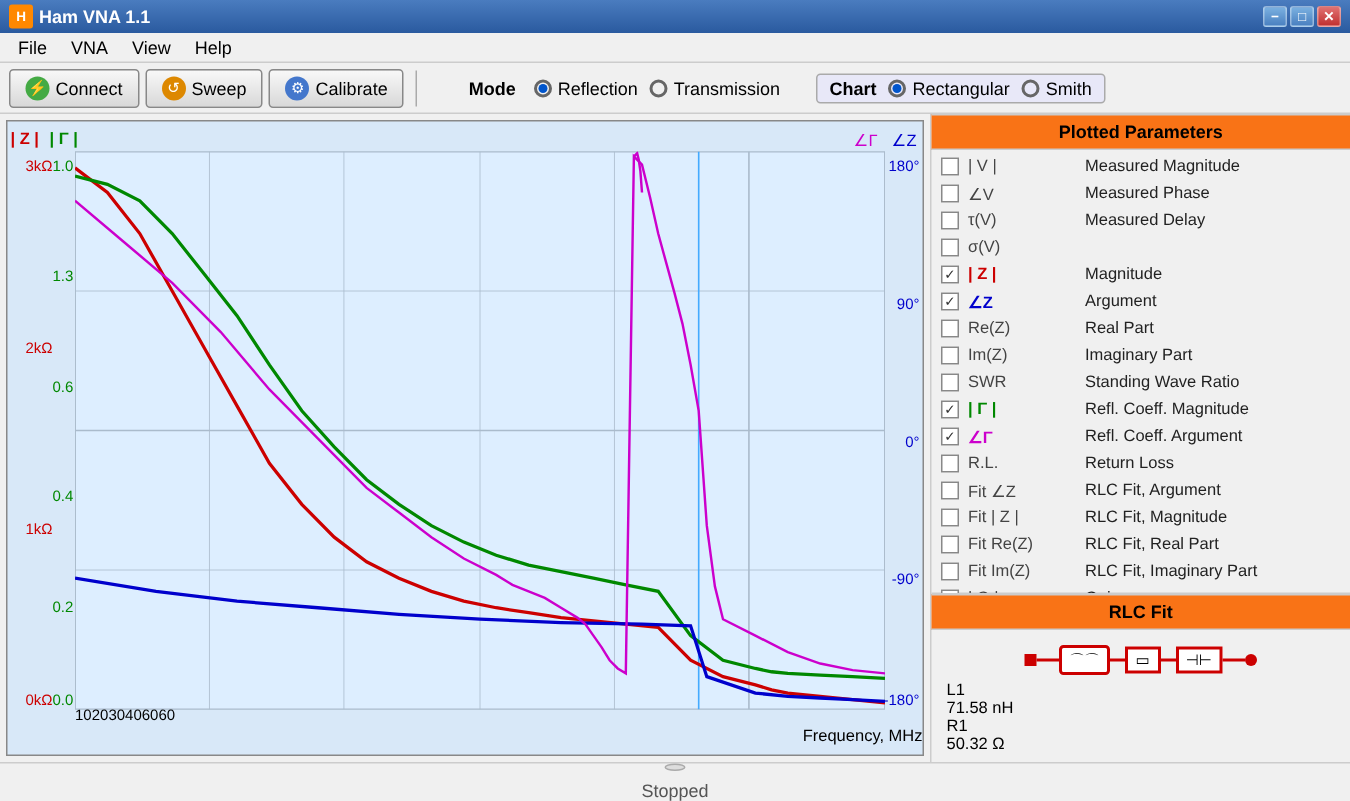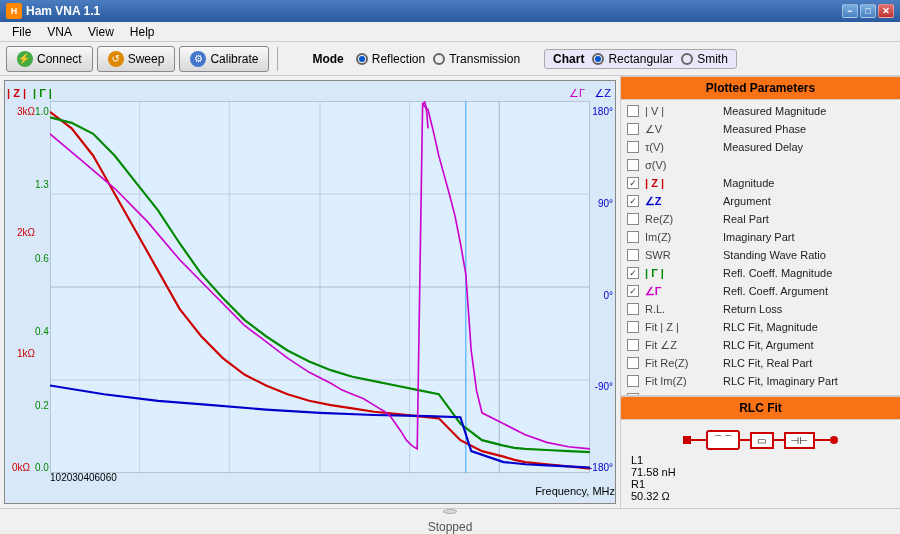--- a/index.html
+++ b/index.html
@@ -295,21 +295,21 @@
   <div id="chart-area">
 
     <div class="axis-label-left-z">| Z |</div>
     <div style="position:absolute;left:28px;top:6px;font-size:11px;color:#008800;font-weight:bold;">| Γ |</div>
     <div style="position:absolute;right:30px;top:6px;font-size:11px;color:#cc00cc;">∠Γ</div>
     <div style="position:absolute;right:4px;top:6px;font-size:11px;color:#0000cc;">∠Z</div>
 
     <div style="position:absolute;left:2px;top:25px;font-size:10px;color:#cc0000;text-align:right;width:28px;">3kΩ</div>
     <div style="position:absolute;left:2px;top:calc(25px + (100% - 55px)*0.33);font-size:10px;color:#cc0000;text-align:right;width:28px;">2kΩ</div>
     <div style="position:absolute;left:2px;top:calc(25px + (100% - 55px)*0.66);font-size:10px;color:#cc0000;text-align:right;width:28px;">1kΩ</div>
-    <div style="position:absolute;left:2px;bottom:30px;font-size:10px;color:#cc0000;text-align:center;width:28px;">0kΩ</div>
+    <div style="position:absolute;left:2px;bottom:30px;font-size:10px;color:#cc0000;text-align:right;width:28px;">0kΩ</div>
 
     <div style="position:absolute;left:30px;top:25px;font-size:10px;color:#008800;">1.0</div>
     <div style="position:absolute;left:30px;top:calc(25px + (100% - 55px)*0.2);font-size:10px;color:#008800;">1.3</div>
     <div style="position:absolute;left:30px;top:calc(25px + (100% - 55px)*0.4);font-size:10px;color:#008800;">0.6</div>
     <div style="position:absolute;left:30px;top:calc(25px + (100% - 55px)*0.6);font-size:10px;color:#008800;">0.4</div>
     <div style="position:absolute;left:30px;top:calc(25px + (100% - 55px)*0.8);font-size:10px;color:#008800;">0.2</div>
     <div style="position:absolute;left:30px;bottom:30px;font-size:10px;color:#008800;text-align:right;">0.0</div>
 
     <div style="position:absolute;right:30px;top:25px;font-size:10px;color:#cc00cc;">180°</div>
     <div style="position:absolute;right:30px;top:calc(25px + (100% - 55px)*0.25);font-size:10px;color:#cc00cc;">90°</div>
@@ -425,27 +425,27 @@
         <span class="param-name" style="color:#cc00cc;font-weight:bold;">∠Γ</span>
         <span class="param-desc">Refl. Coeff. Argument</span>
       </div>
       <div class="param-row">
         <div class="param-checkbox"></div>
         <span class="param-name">R.L.</span>
         <span class="param-desc">Return Loss</span>
       </div>
       <div class="param-row">
         <div class="param-checkbox"></div>
+        <span class="param-name">Fit ∠Z</span>
+        <span class="param-desc">RLC Fit, Argument</span>
+      </div>
+      <div class="param-row">
+        <div class="param-checkbox"></div>
         <span class="param-name">Fit | Z |</span>
         <span class="param-desc">RLC Fit, Magnitude</span>
-      </div>
-      <div class="param-row">
-        <div class="param-checkbox"></div>
-        <span class="param-name">Fit ∠Z</span>
-        <span class="param-desc">RLC Fit, Argument</span>
       </div>
       <div class="param-row">
         <div class="param-checkbox"></div>
         <span class="param-name">Fit Re(Z)</span>
         <span class="param-desc">RLC Fit, Real Part</span>
       </div>
       <div class="param-row">
         <div class="param-checkbox"></div>
         <span class="param-name">Fit Im(Z)</span>
         <span class="param-desc">RLC Fit, Imaginary Part</span>

